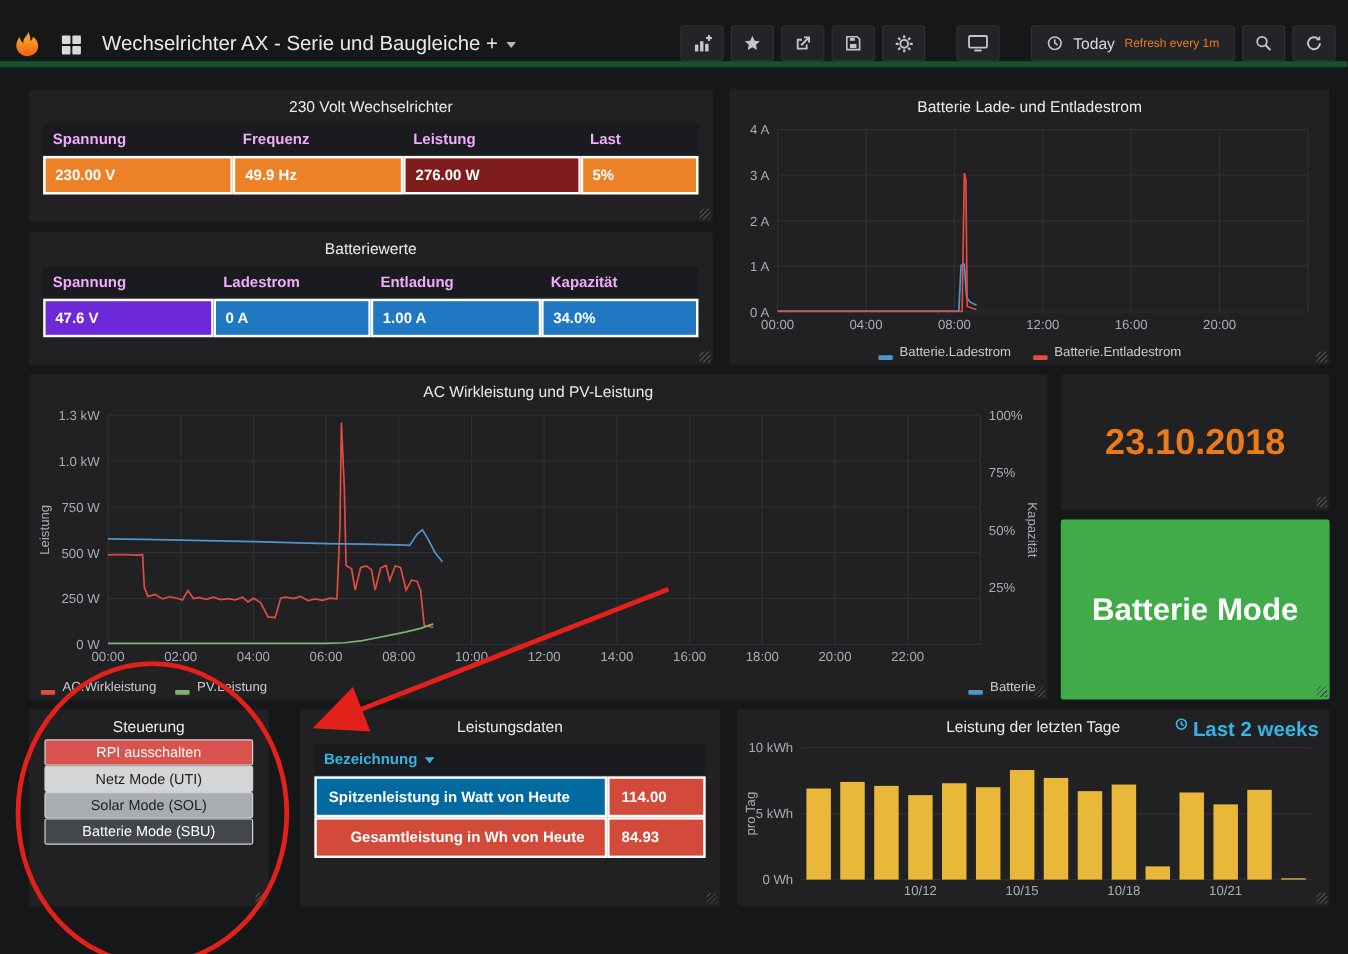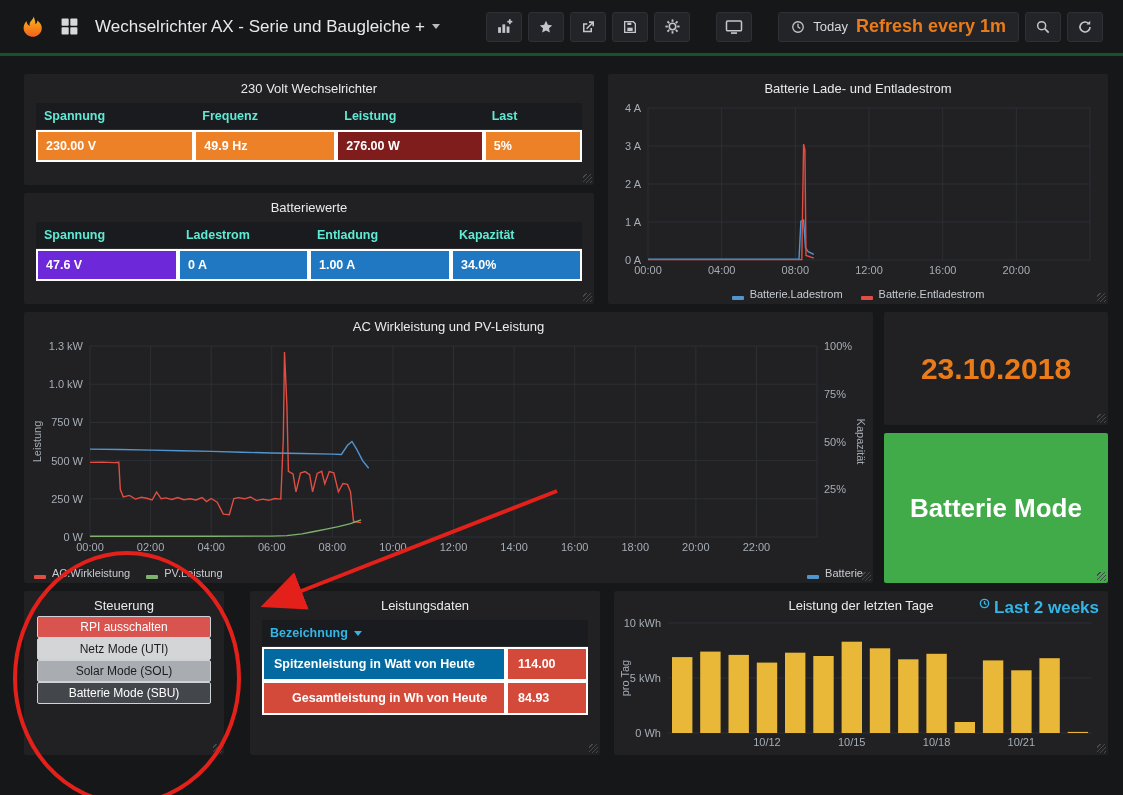--- a/index.html
+++ b/index.html
@@ -1,42 +1,42 @@
 <!DOCTYPE html>
 <html><head>
 <meta charset="utf-8">
 <style>
   *{margin:0;padding:0;box-sizing:border-box}
   html,body{width:1123px;height:795px;overflow:hidden}
   body{background:#161719;font-family:"Liberation Sans",sans-serif;color:#d8d9da;position:relative}
 
   
-  .navbar{height:56px;display:flex;align-items:center;padding:0 20px;background:#161719;border-bottom:3px solid #14532d}
+  .navbar{height:56px;display:flex;align-items:flex-end;padding:0 10px;background:#161719;border-bottom:5px solid #14532d}
   .nav-left{display:flex;align-items:center;gap:12px}
   .logo{display:flex;align-items:center}
   .grid-btn{display:flex;align-items:center;cursor:pointer}
   .dash-title{font-size:17px;color:#e8e9ea;display:flex;align-items:center;gap:7px;cursor:pointer;margin-left:4px;white-space:nowrap}
   .caret{width:0;height:0;border-left:4px solid transparent;border-right:4px solid transparent;border-top:5px solid #b7bbc0;display:inline-block}
   .nav-right{margin-left:auto;display:flex;align-items:center;gap:6px}
   .nav-btn{width:36px;height:30px;background:#232428;border:1px solid #2e3035;border-radius:3px;display:flex;align-items:center;justify-content:center;cursor:pointer}
   .nav-gap{width:14px}
   .time-group{height:30px;background:#232428;border:1px solid #2e3035;border-radius:3px;display:flex;align-items:center;padding:0 12px;gap:8px;cursor:pointer}
   .time-group .tlabel{font-size:13px;color:#d8d9da}
-  .time-group .rlabel{font-size:18px;font-weight:bold}
+  .time-group .rlabel{font-size:10px;font-weight:normal}
 
   
   .panel{position:absolute;background:#212124;border-radius:2px}
   .panel:after{content:"";position:absolute;right:2px;bottom:2px;width:9px;height:9px;
     background:repeating-linear-gradient(135deg,transparent 0 2px,#45484d 2px 3px)}
   .panel-title{text-align:center;font-size:13px;font-weight:500;color:#e9eaeb;padding:7px 0 3px;cursor:pointer;white-space:nowrap}
 
   
   .stat-table{margin:4px 12px 0}
   .stat-head{display:grid;background:#1a1b1e;border-bottom:1px solid #2c2e33}
-  .stat-head span{color:#5eead4;font-weight:bold;font-size:12.5px;padding:6px 8px;cursor:pointer}
+  .stat-head span{color:#f0abfc;font-weight:bold;font-size:12.5px;padding:6px 8px;cursor:pointer}
   .stat-row{display:grid}
   .stat-cell{color:#fff;font-weight:bold;font-size:12.5px;padding:7px 8px;border:2px solid #ffffff}
   .cols-inv{grid-template-columns:29% 26% 27% 18%}
   .cols-bat{grid-template-columns:26% 24% 26% 24%}
 
   
   .chart{position:absolute}
   .legend-row{position:absolute;left:10px;right:10px;bottom:4px;display:flex;justify-content:center;gap:18px;font-size:11px;color:#c7ccd2}
   .legend-row.split{justify-content:space-between}
   .legend-item{display:flex;align-items:flex-end;gap:6px;cursor:pointer;white-space:nowrap}

